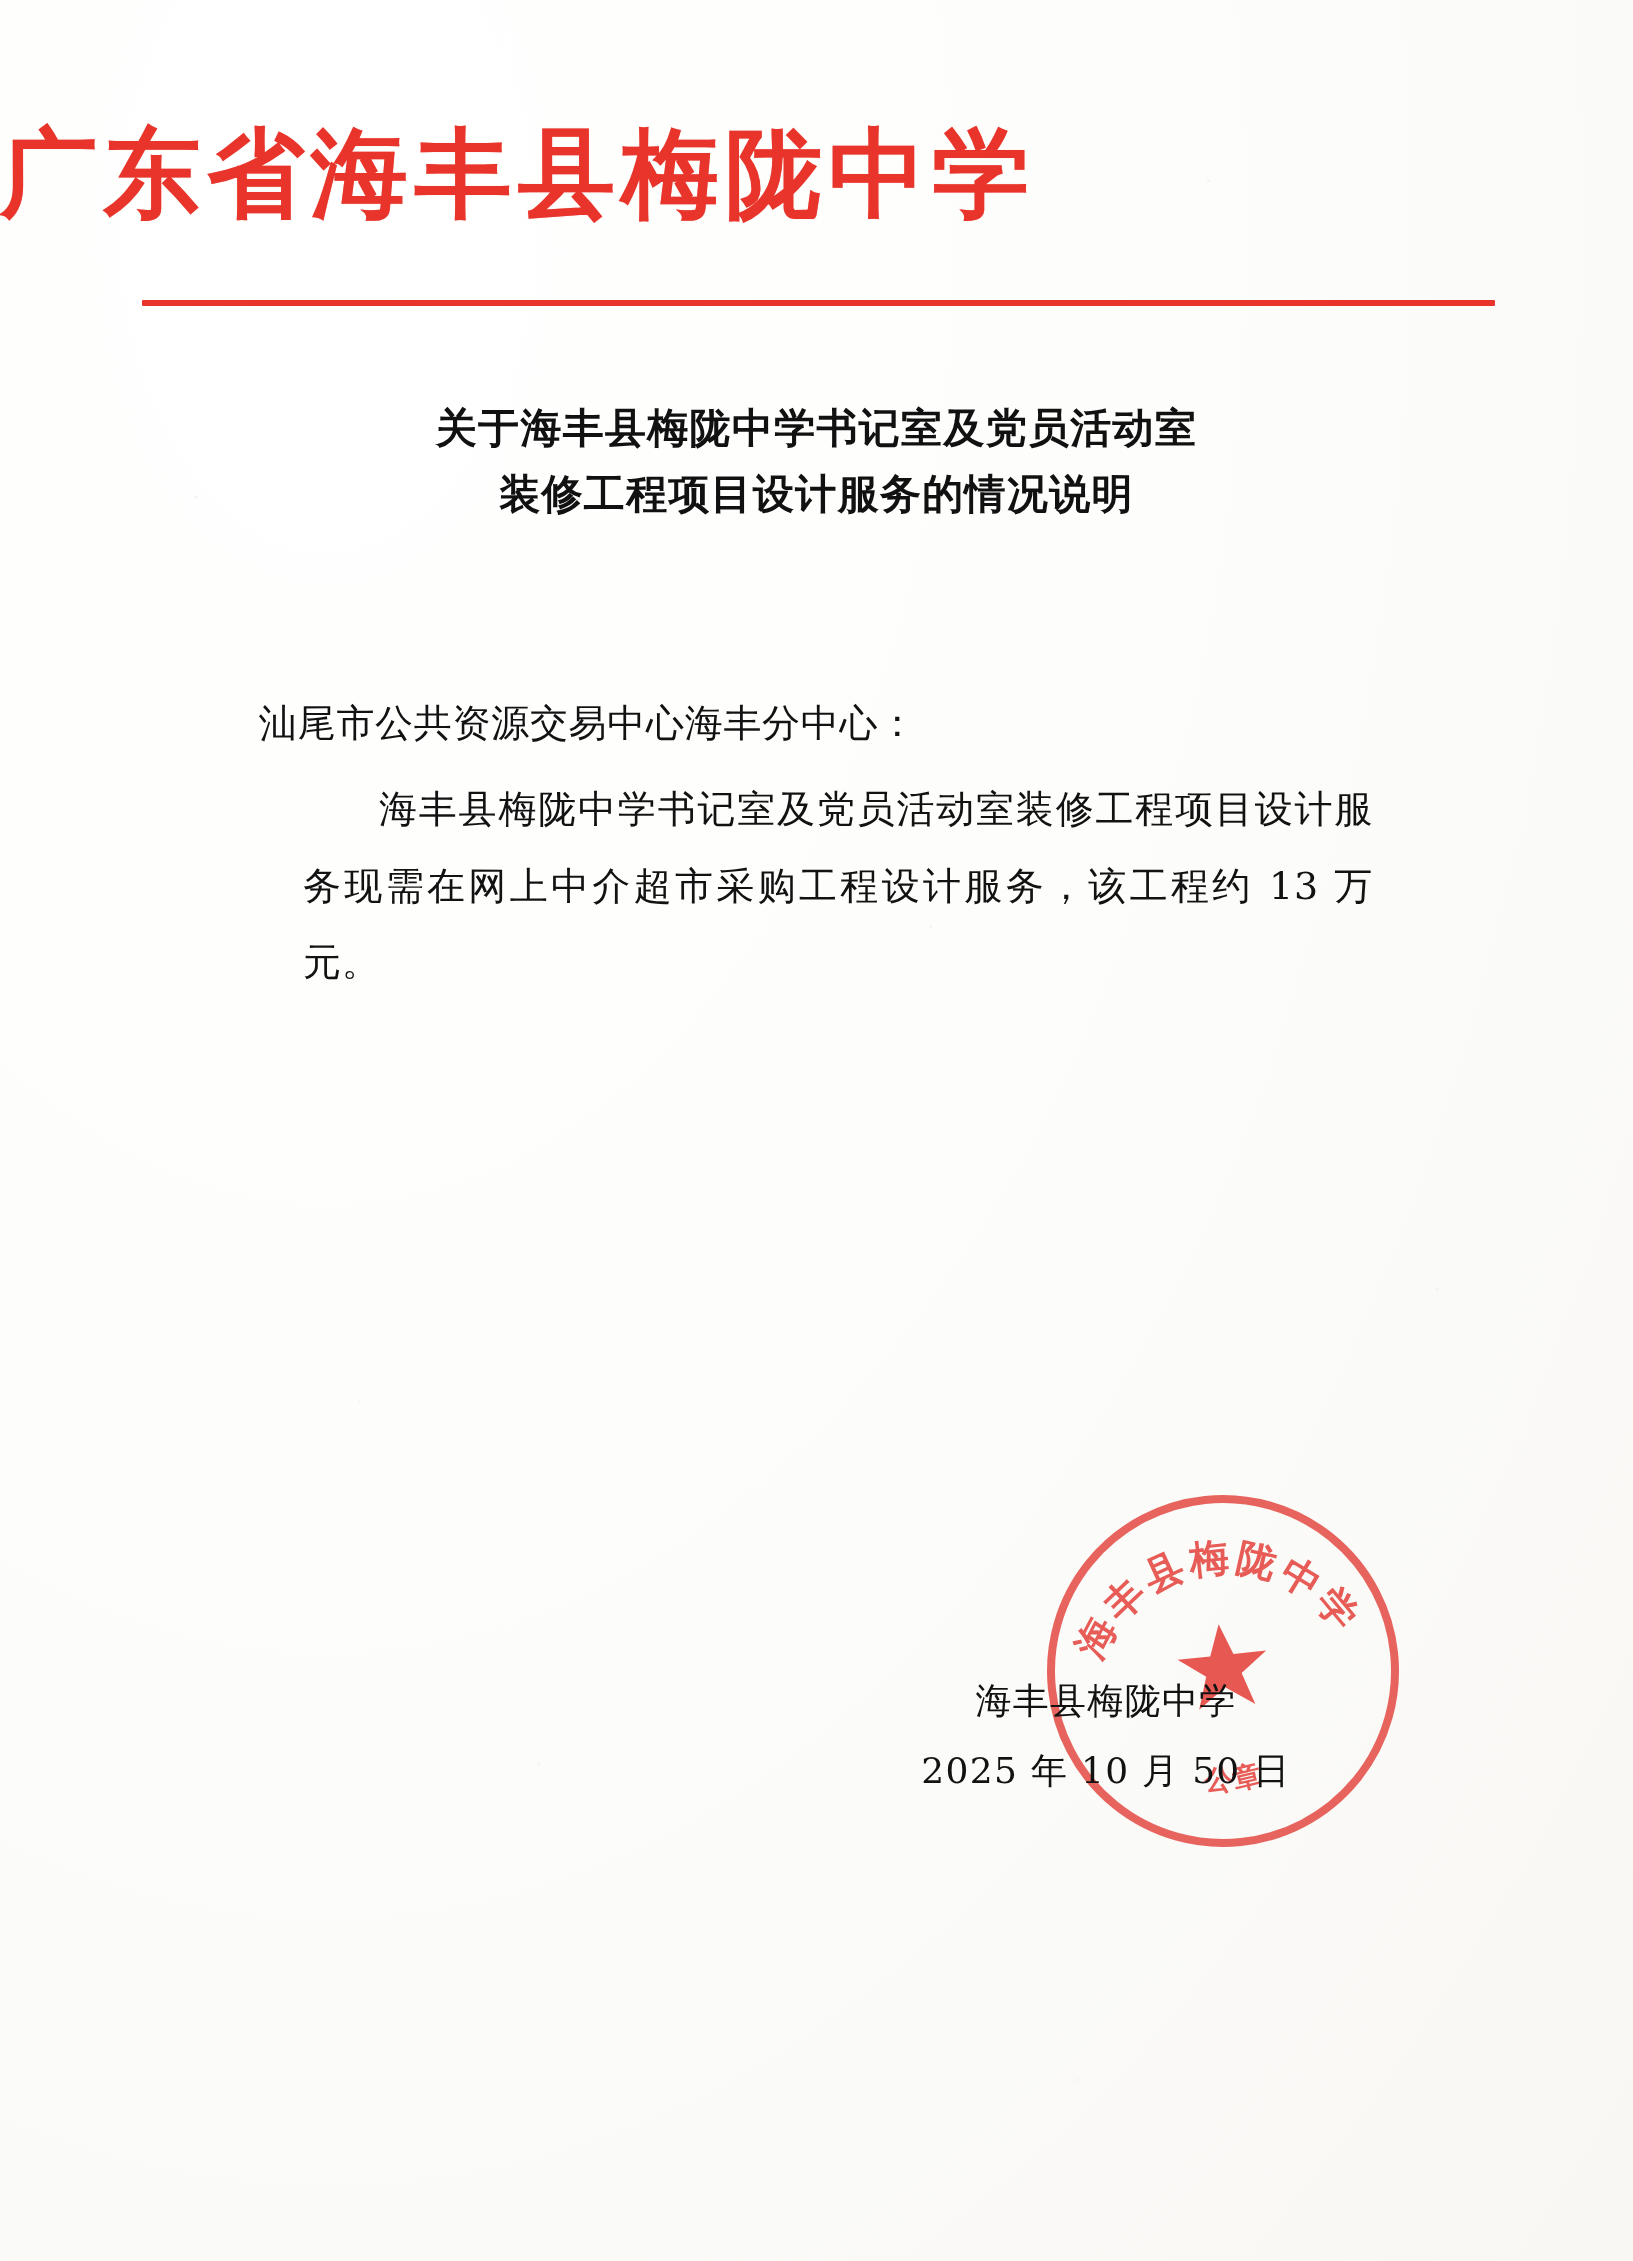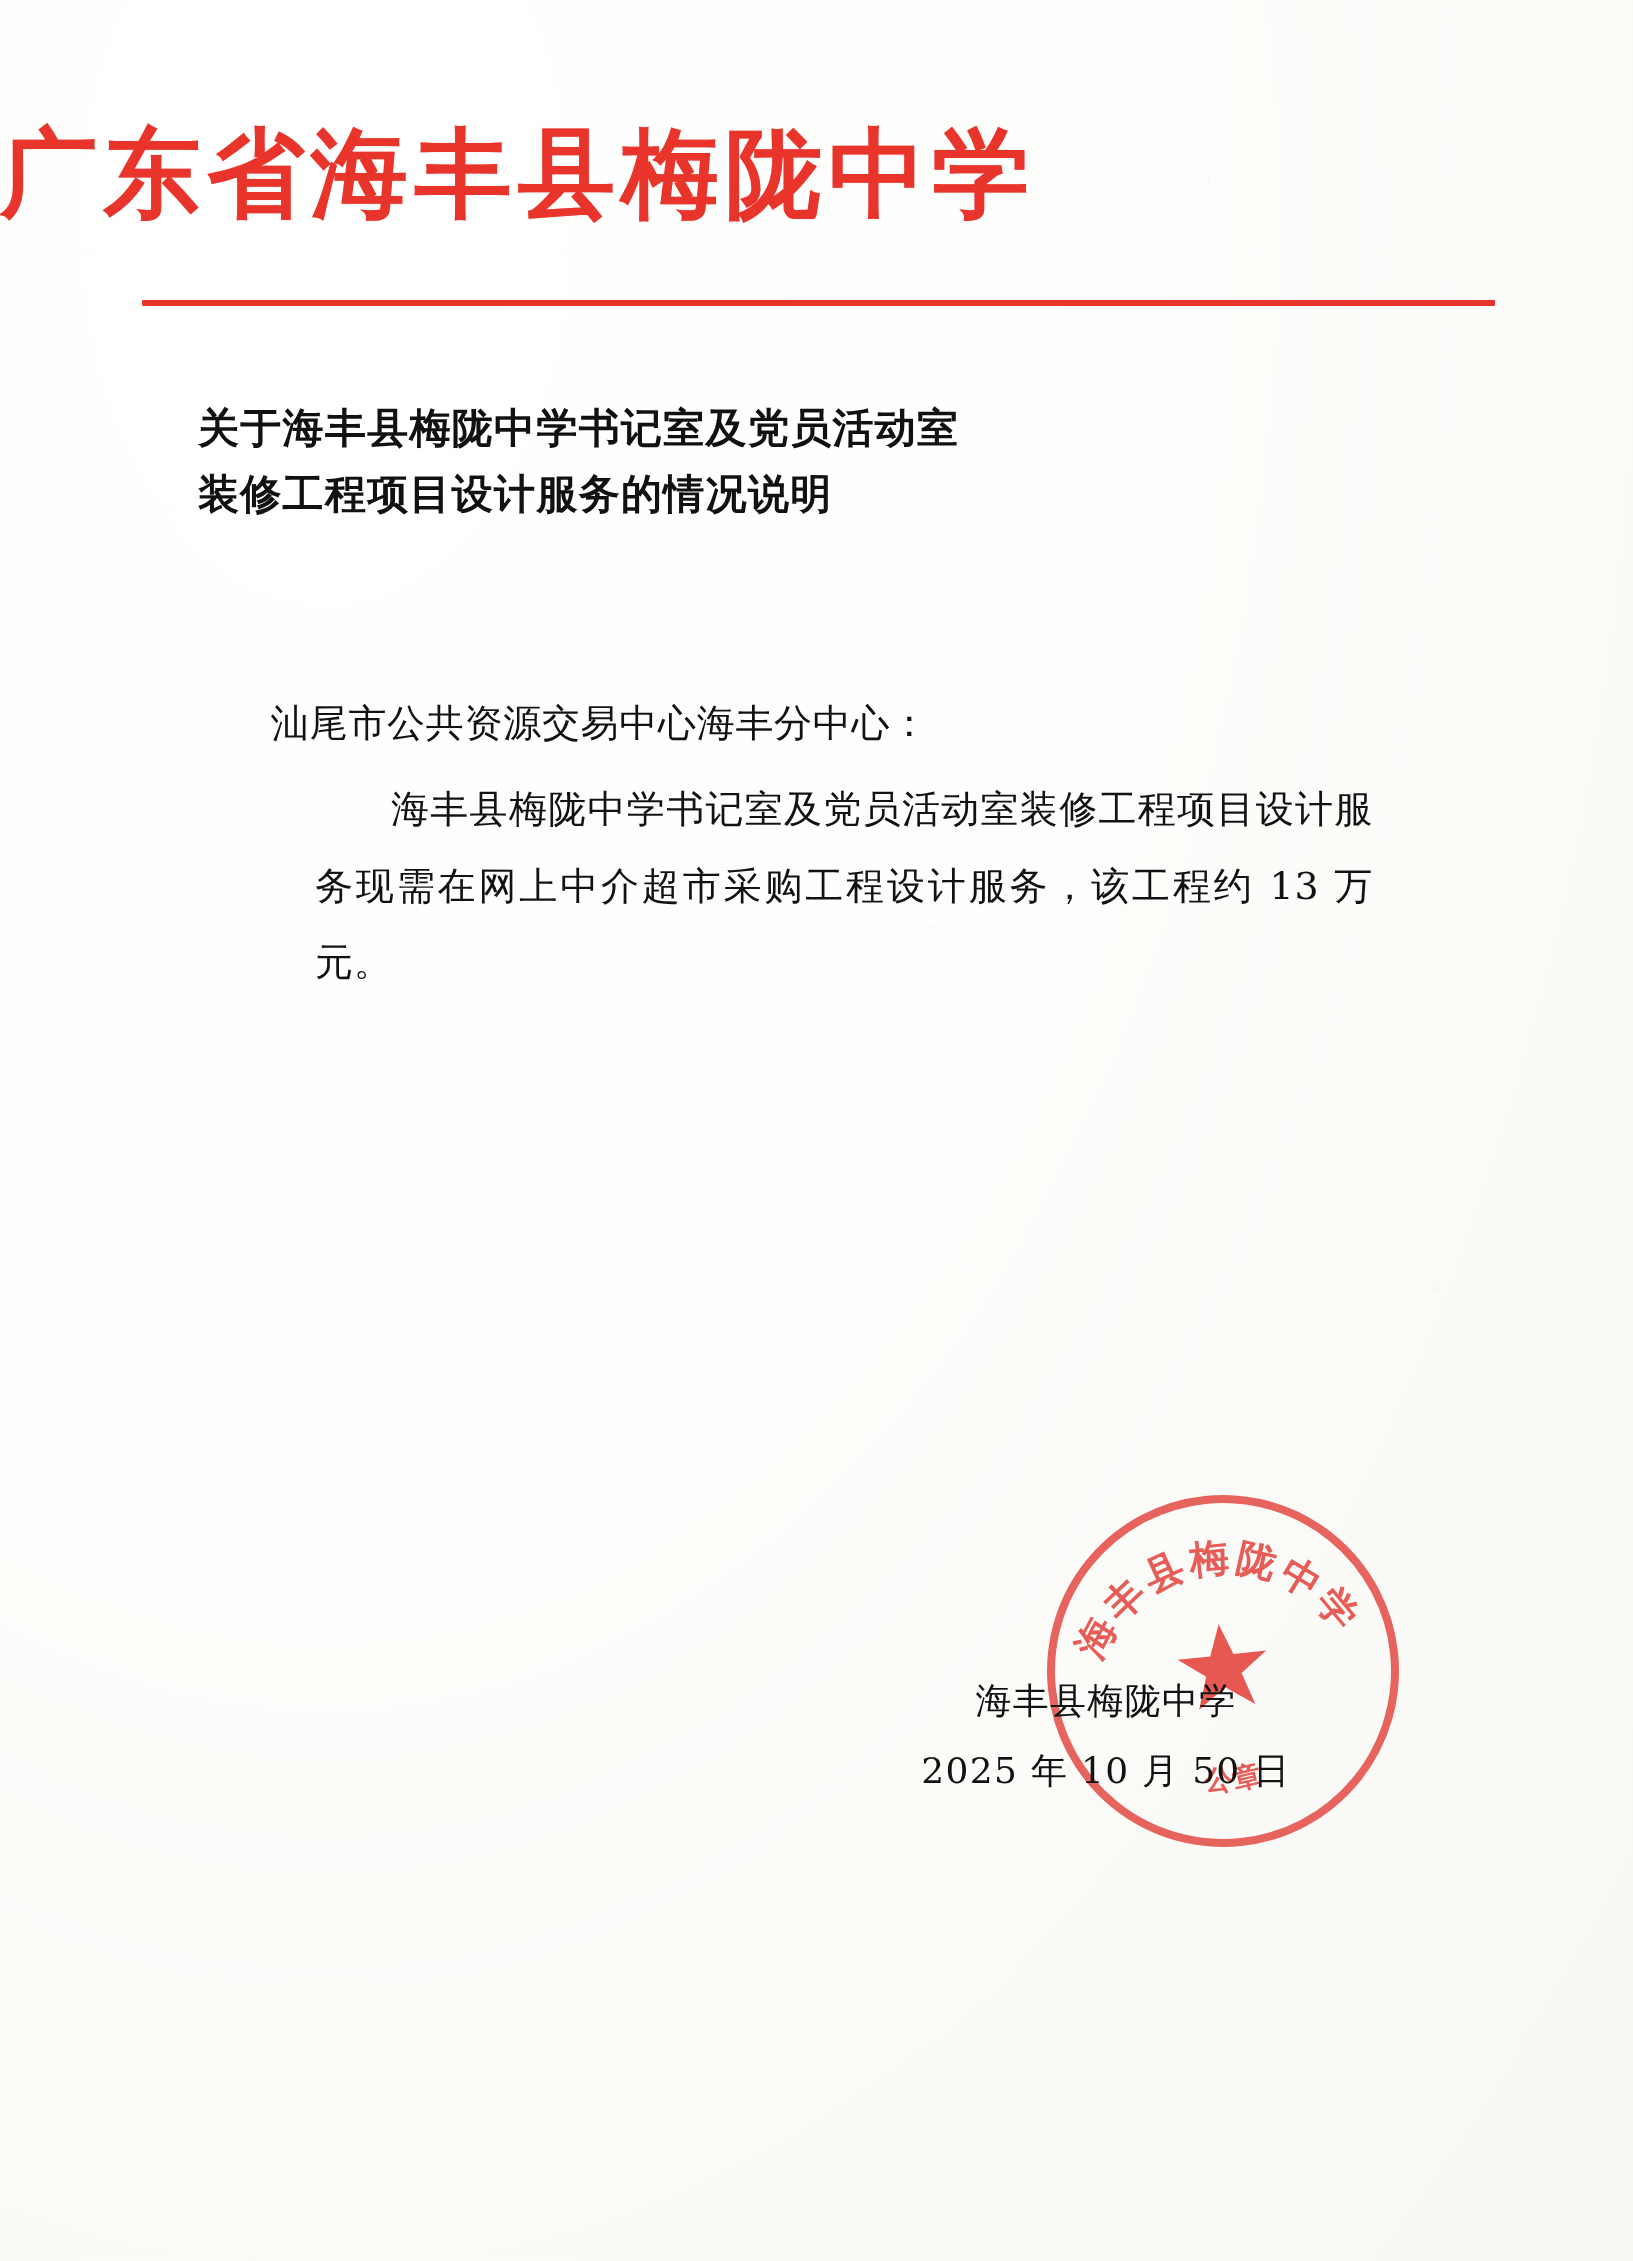--- a/index.html
+++ b/index.html
@@ -63,33 +63,34 @@
     background: #e8342a;
     border-radius: 1.3px;
   }
 
   
   .doc-title {
     position: absolute;
     left: 198px;
     right: 198px;
     top: 395px;
+    text-align: center;
     font-family: "DejaVu Sans", "Liberation Sans", sans-serif;
     font-weight: 700;
     font-size: 41px;
     line-height: 1.62;
     color: #111;
     letter-spacing: 1.3px;
   }
   .doc-title-line { display: block; }
 
   
   .body-block {
     position: absolute;
-    left: 271px;
+    left: 259px;
     right: 260px;
     top: 685px;
     font-family: "DejaVu Serif", "Liberation Serif", serif;
     font-size: 38px;
     line-height: 2.02;
     color: #121212;
     letter-spacing: 0.7px;
     text-align: justify;
   }
   .salutation {

